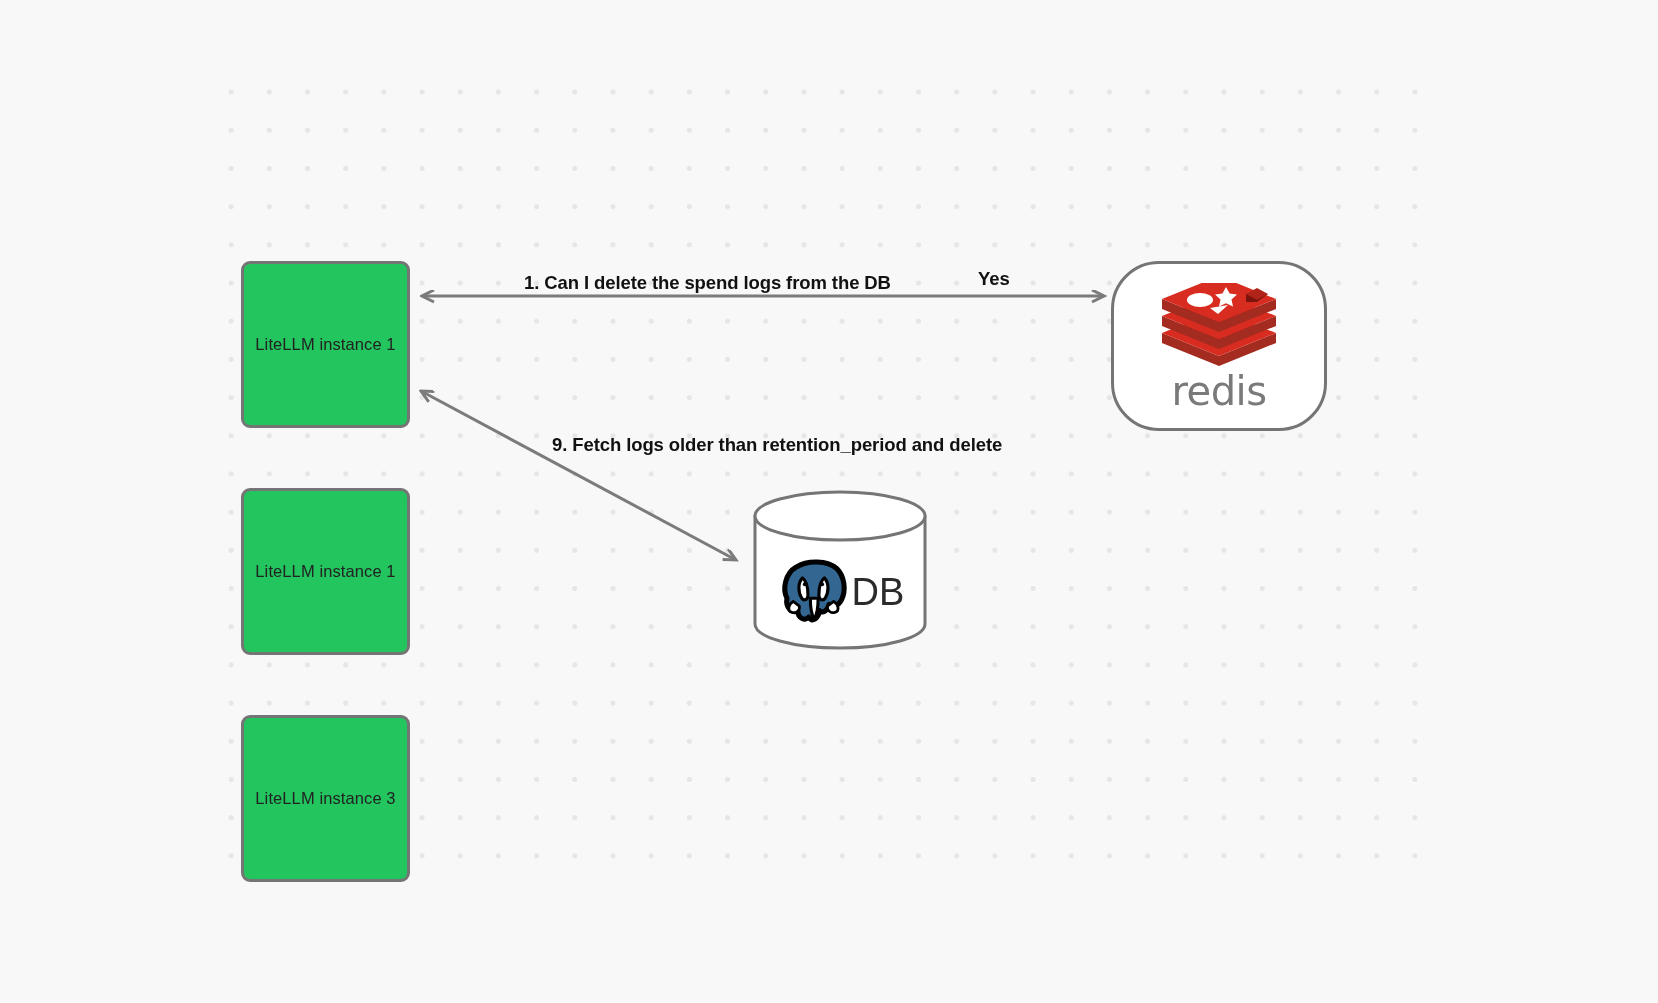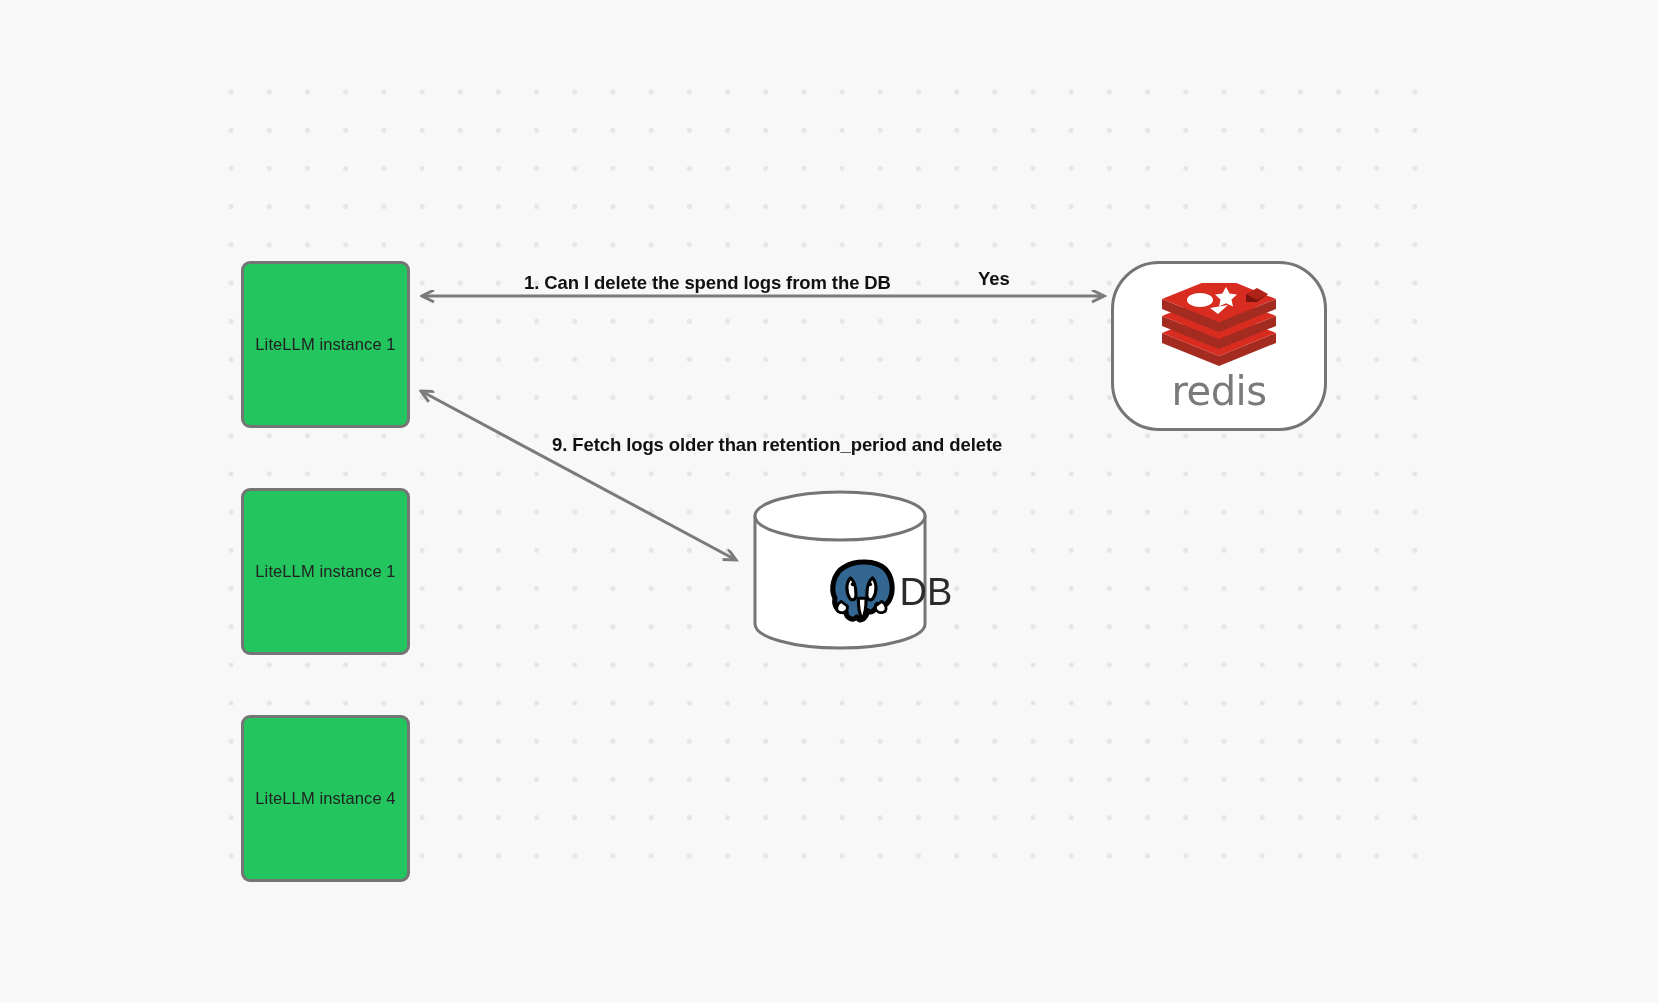--- a/index.html
+++ b/index.html
@@ -100,21 +100,20 @@
   #db-svg { position: absolute; left: 0; top: 0; }
   #db-content {
     position: absolute;
     left: 0;
     top: 44px;
     width: 174px;
     height: 116px;
     display: flex;
     align-items: center;
     justify-content: center;
-    padding-left: 48px;
   }
   .db-text {
     font-size: 38px;
     color: #2b2b2b;
     font-family: "Liberation Sans", sans-serif;
     font-weight: 400;
     line-height: 1;
     margin-left: -2px;
   }
 
@@ -166,21 +165,21 @@
 
   <div class="node-box" id="node-llm1">
     <span class="node-label">LiteLLM instance 1</span>
   </div>
 
   <div class="node-box" id="node-llm2">
     <span class="node-label">LiteLLM instance 1</span>
   </div>
 
   <div class="node-box" id="node-llm3">
-    <span class="node-label">LiteLLM instance 4</span>
+    <span class="node-label">LiteLLM instance 3</span>
   </div>
 
   <div id="node-redis">
     <div id="redis-logo-wrap">
       <svg width="118" height="84" viewBox="0 0 118 84" xmlns="http://www.w3.org/2000/svg">
 
         <path d="M2 60 L59 83 L116 60 L116 50 L59 73 L2 50 Z" fill="#a32b20"></path>
         <path d="M2 50 L59 27 L116 50 L59 73 Z" fill="#d82c20"></path>
 
         <path d="M2 43 L59 66 L116 43 L116 33 L59 56 L2 33 Z" fill="#a32b20"></path>

